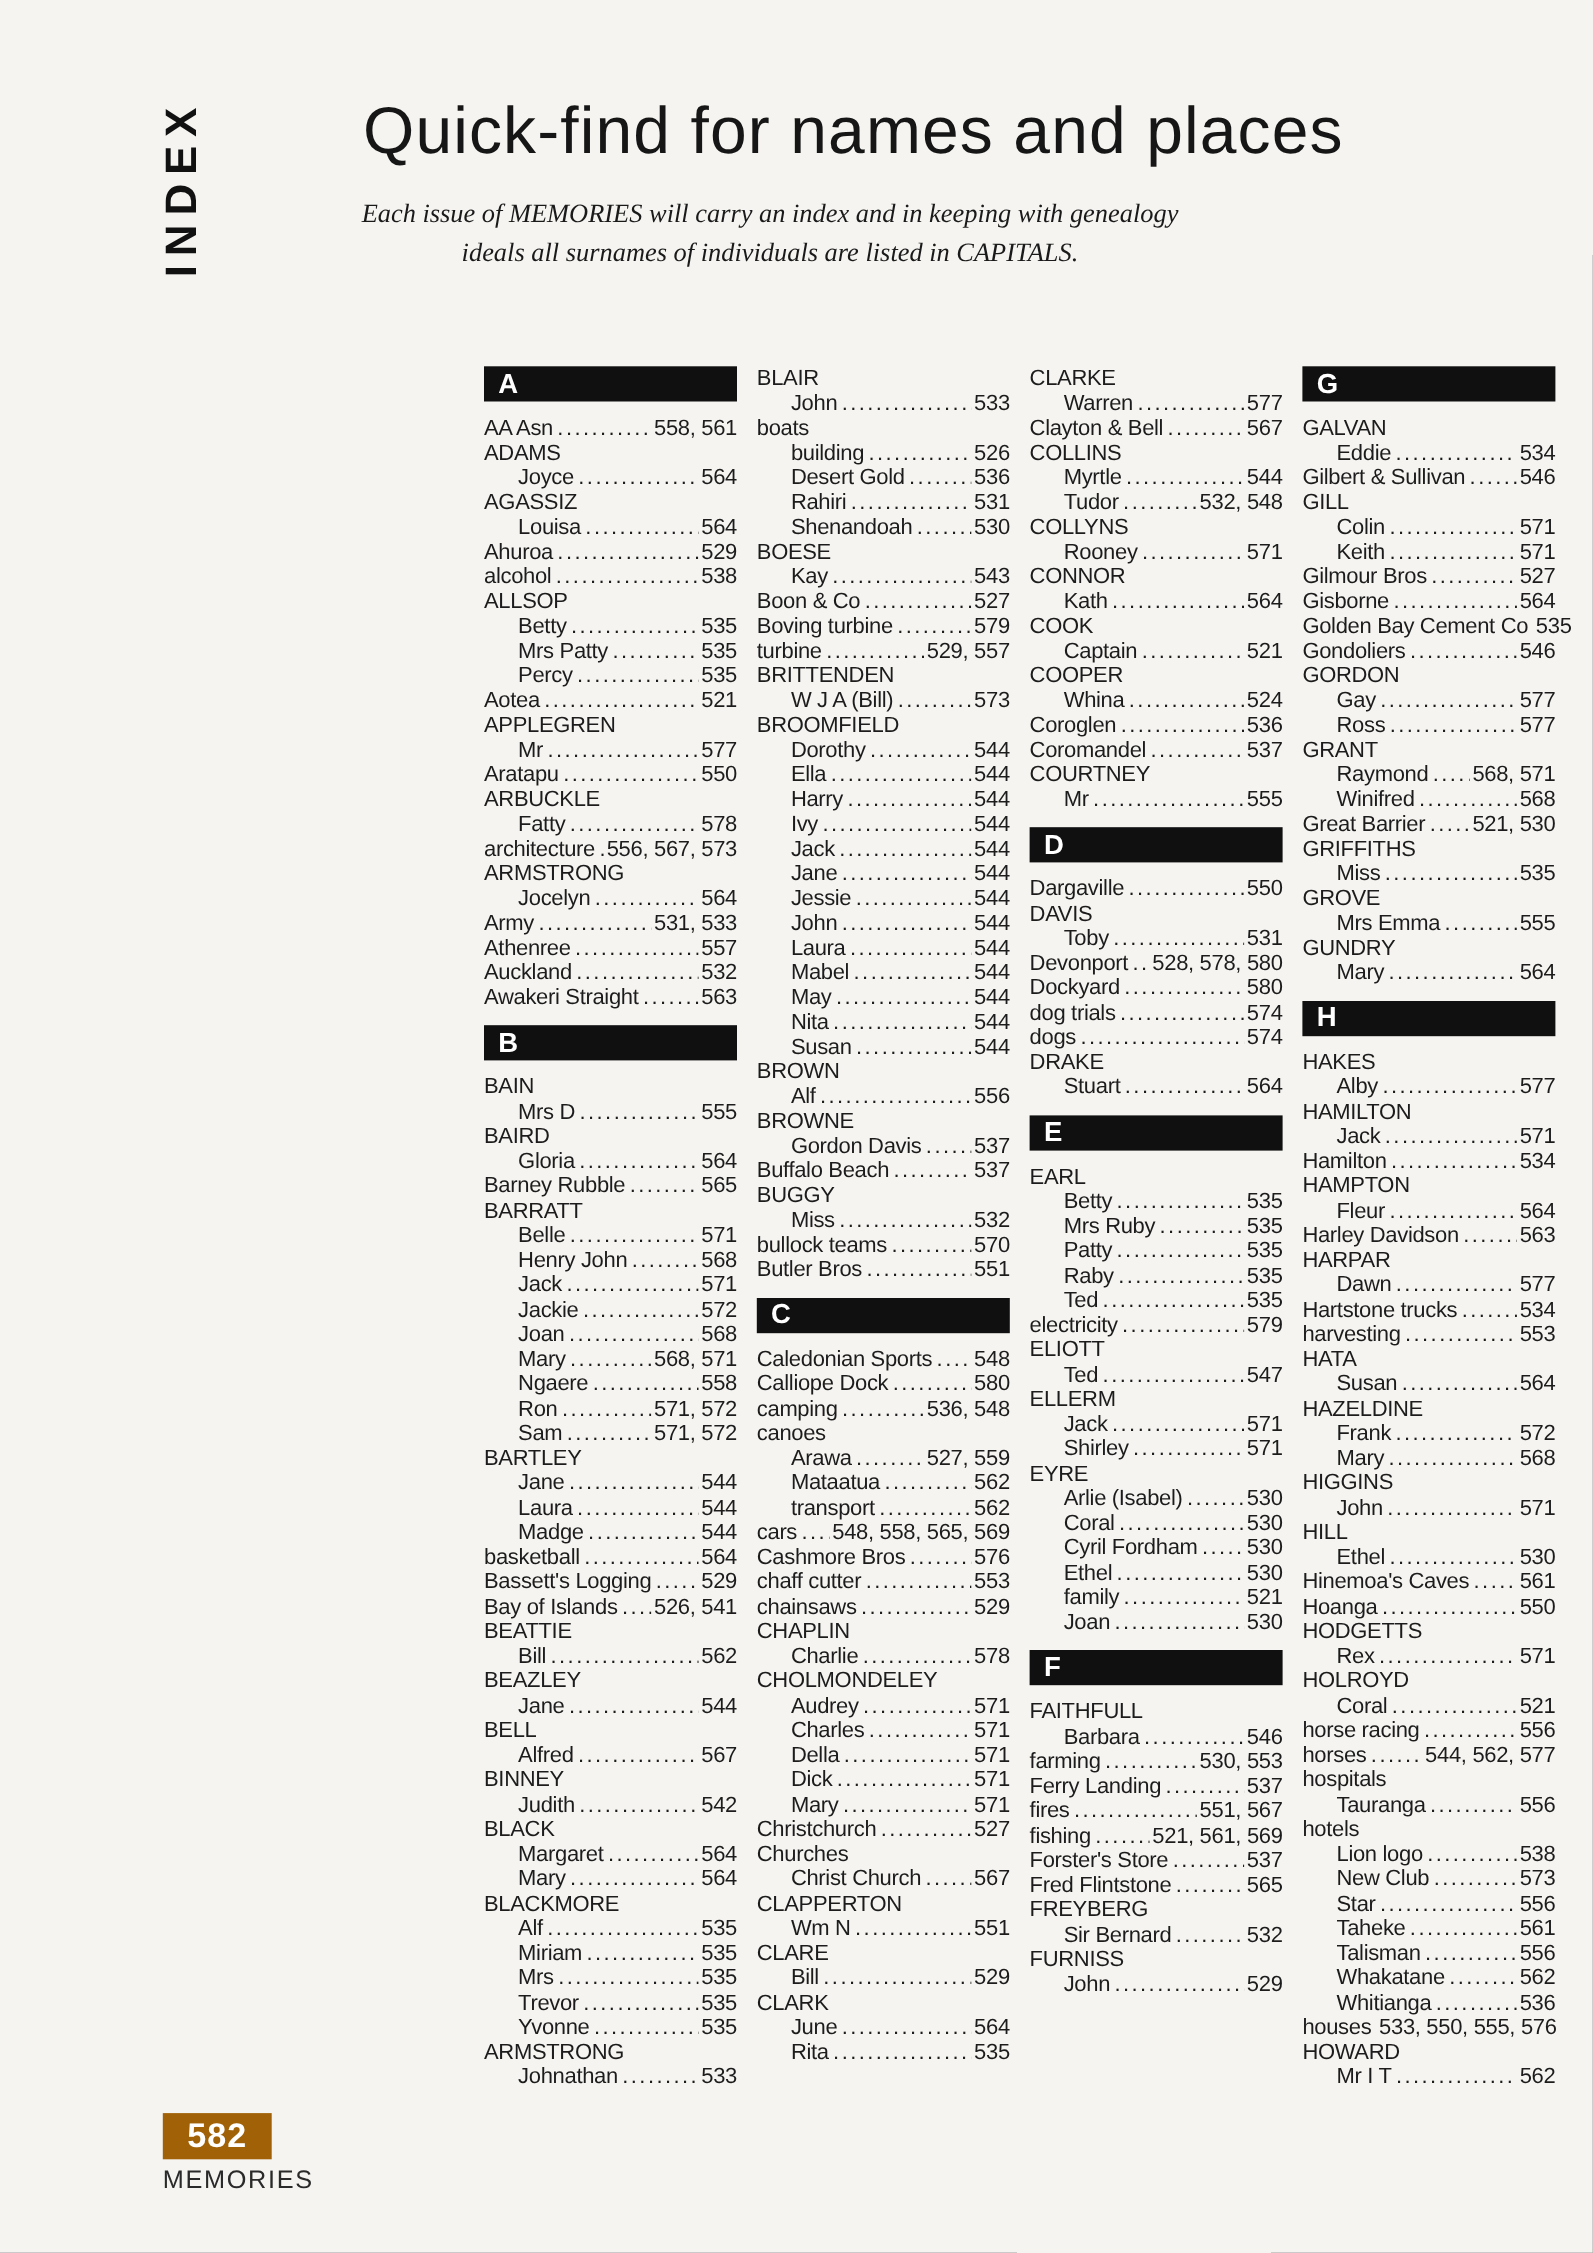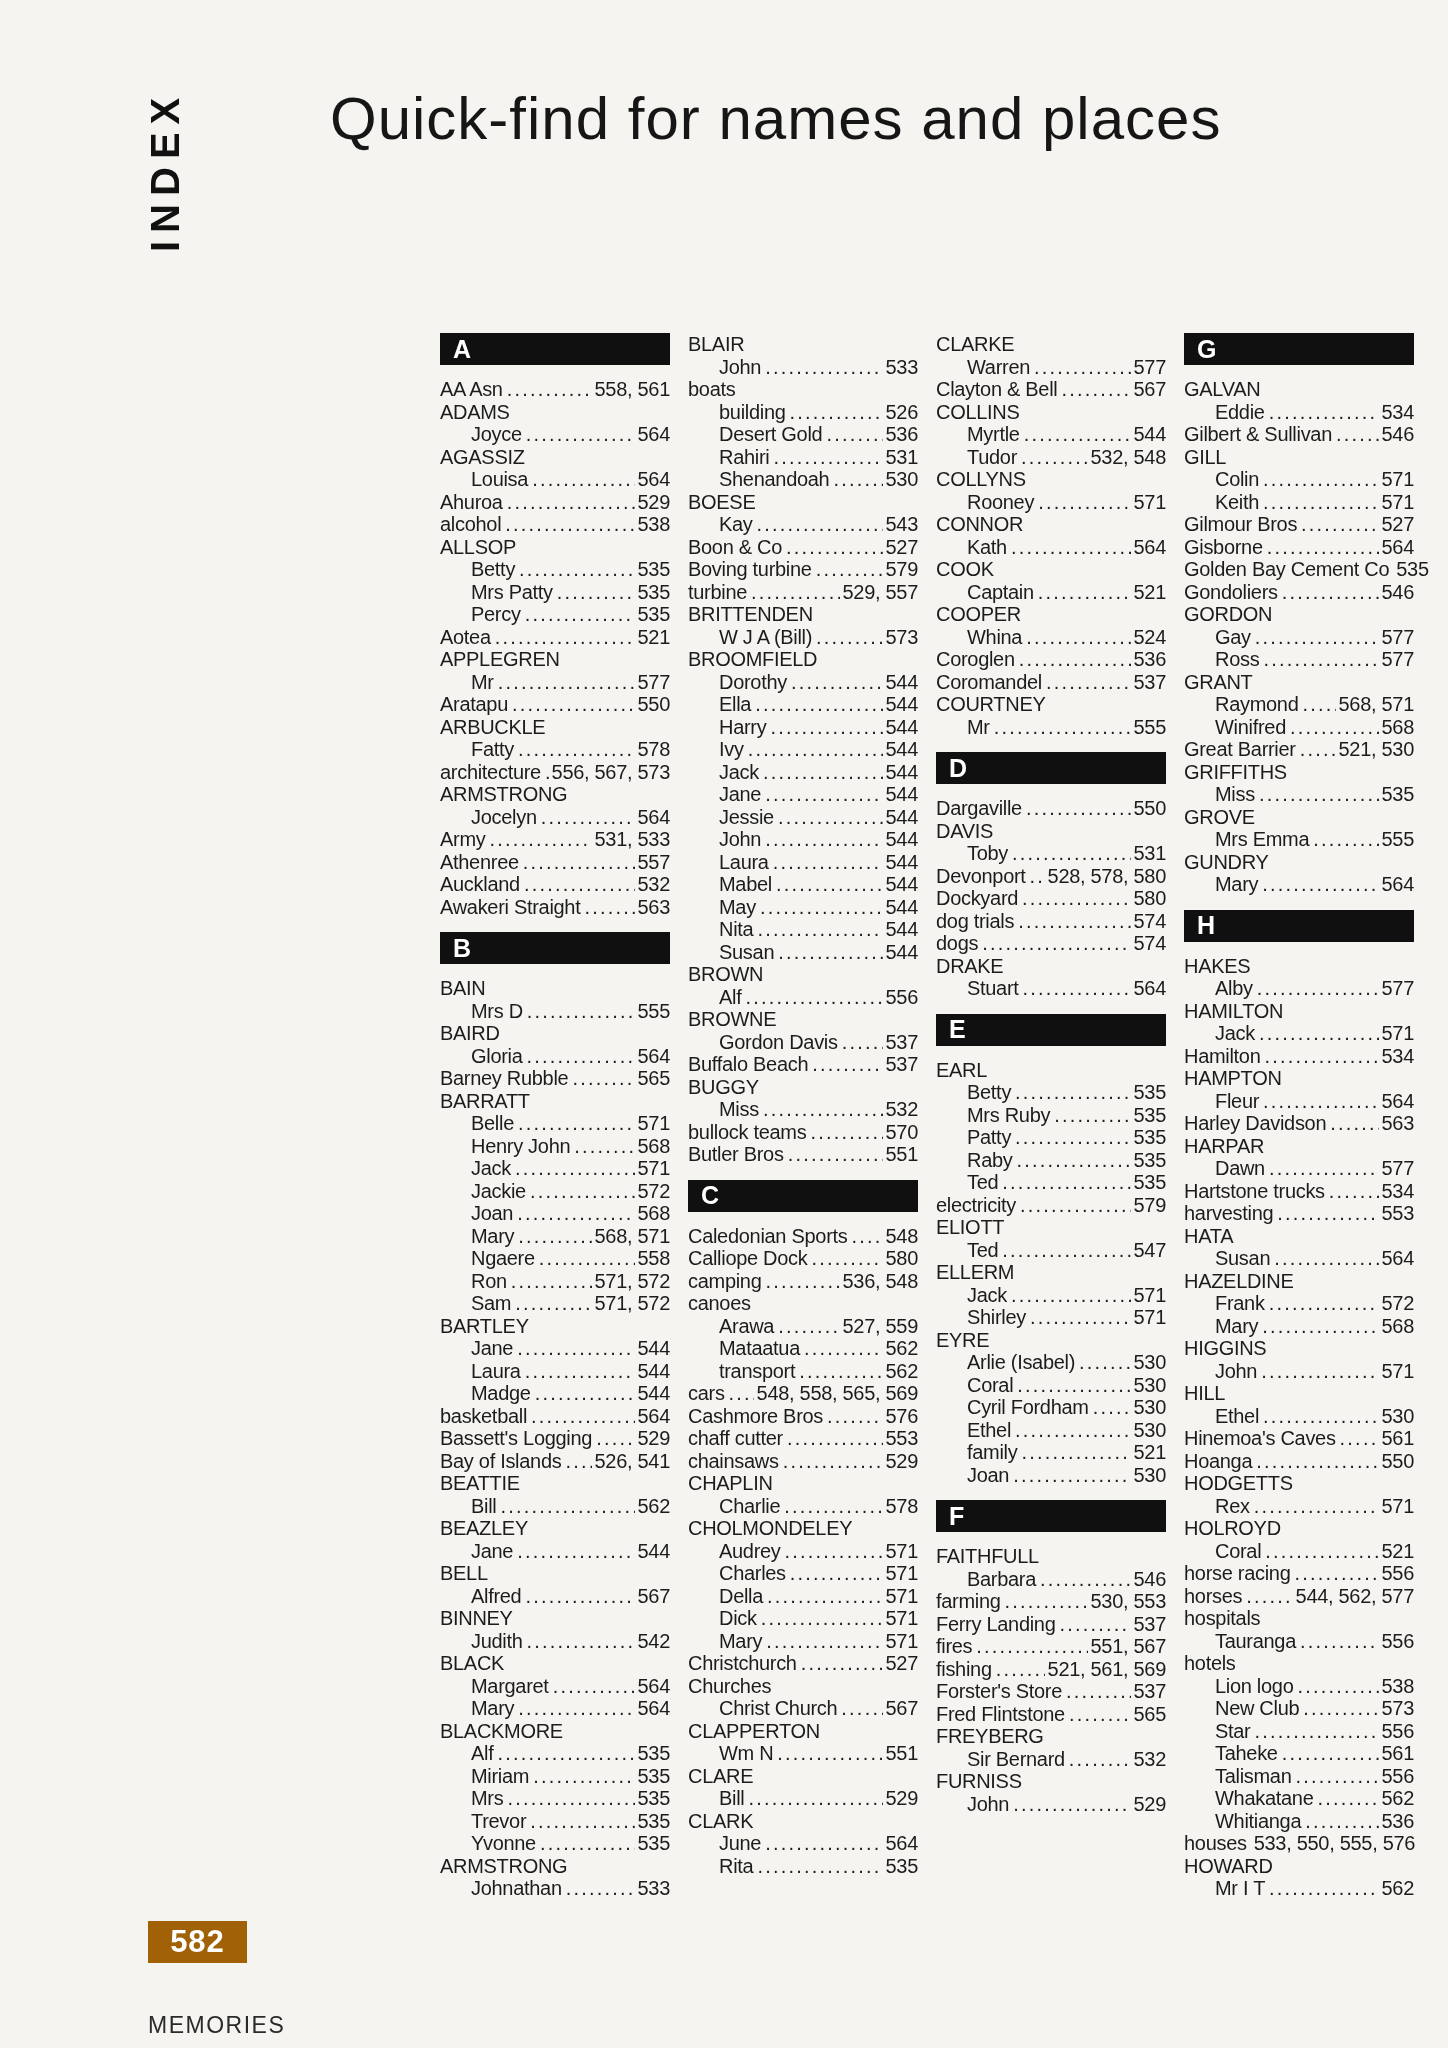--- a/index.html
+++ b/index.html
@@ -55,29 +55,33 @@
   .dots::after { content:"........................................................"; }
   .pages { flex:0 0 auto; }
   
   .page-badge {
     position:absolute; left:148px; top:1921px; width:99px; height:42px;
     background:#a16207; color:#fff; display:flex; align-items:center;
     justify-content:center; font-size:31px; font-weight:bold; letter-spacing:1px;
   }
   .magazine-name {
     position:absolute; left:148px; top:1968px;
-    font-size:23px; letter-spacing:1.5px; color:#2a2a2a; font-weight:400;margin-top:44px;
+    font-size:23px; letter-spacing:1.5px; color:#2a2a2a; font-weight:400;
   }
 </style>
 </head>
 <body>
 
 <div class="page">
   <div class="index-label">INDEX</div>
   <h1 class="title" style="margin:0;">Quick-find for names and places</h1>
+  <div class="subtitle">
+    <div>Each issue of MEMORIES will carry an index and in keeping with genealogy</div>
+    <div>ideals all surnames of individuals are listed in CAPITALS.</div>
+  </div>
 
   <div class="columns" id="columns">
       <div class="col">
         <div class="sec first">
           <span class="sec-letter">A</span>
         </div>
         <div class="row main">
           <span class="label">AA Asn</span>
           <span class="dots"></span>
           <span class="pages">558, 561</span>

